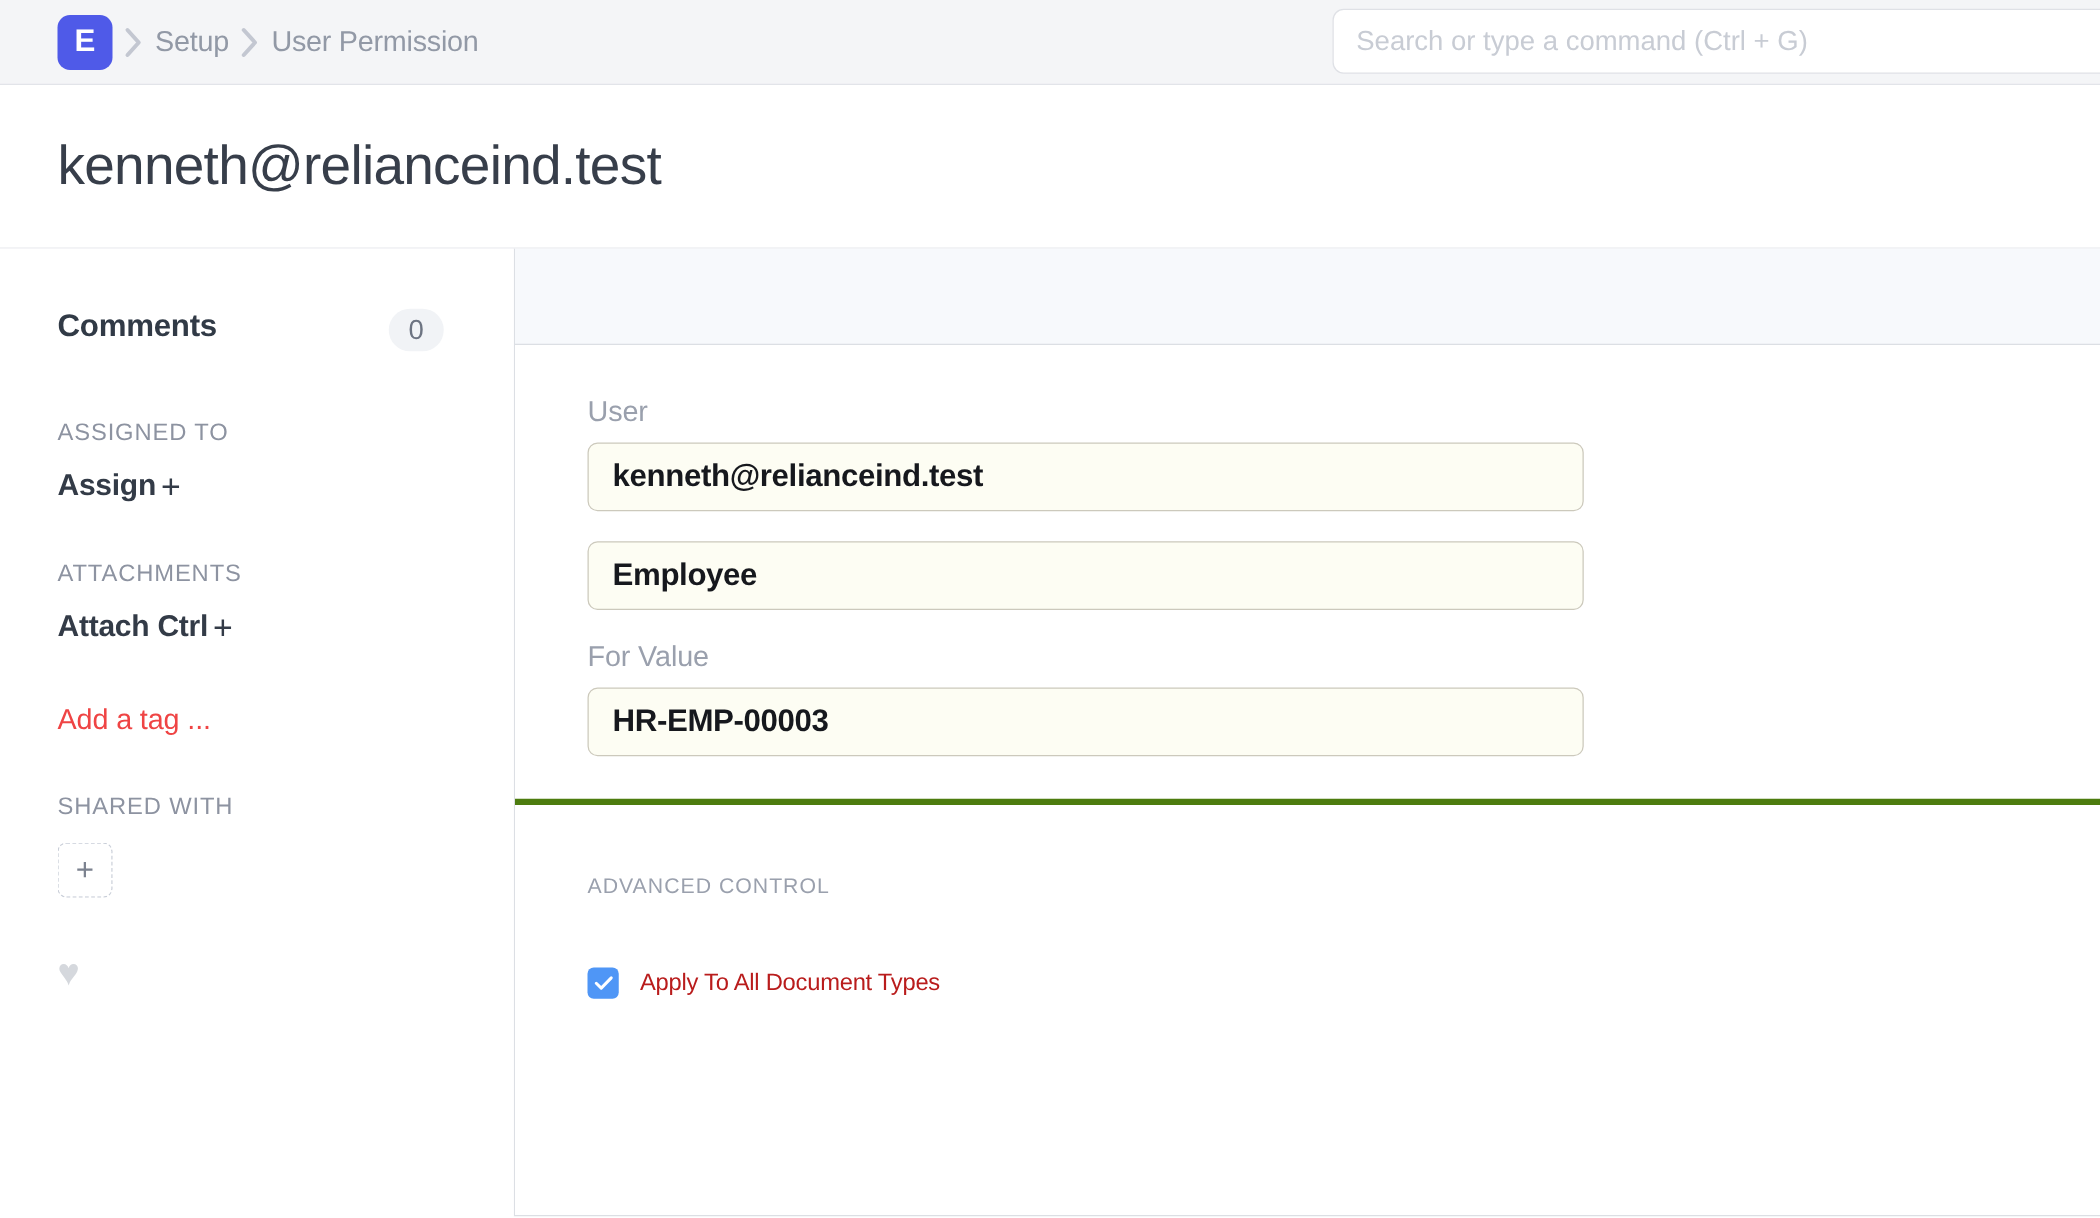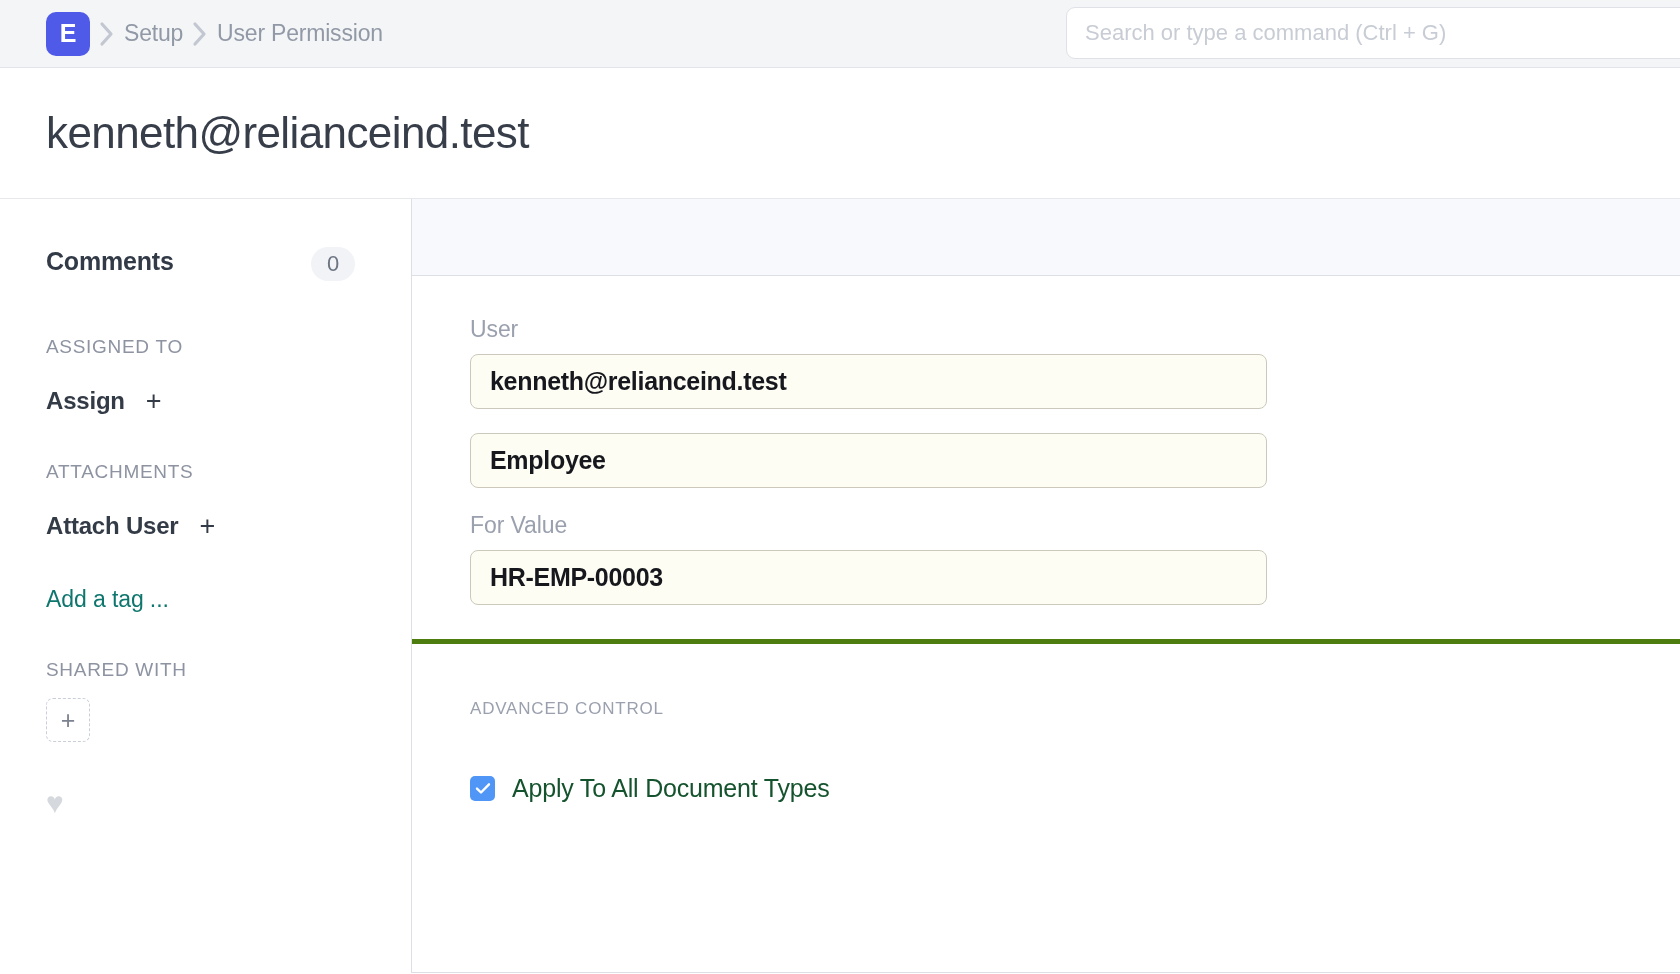--- a/index.html
+++ b/index.html
@@ -136,28 +136,27 @@
     letter-spacing: 0.7px;
     margin-bottom: 17px;
     text-transform: uppercase;
   }
   .sb-action {
     font-size: 24px;
     font-weight: bold;
     color: #333b47;
     display: inline-flex;
     align-items: center;
-    gap: 21px;
+    gap: 4px;
     letter-spacing: -0.2px;
-    margin-top: 12px;
   }
   .sb-action .plus { font-size: 27px; font-weight: normal; line-height: 1; }
   .sb-muted {
     font-size: 23px;
-    color: #0f766e;
+    color: #ef4444;
     letter-spacing: -0.1px;
   }
   .share-add {
     width: 44px;
     height: 44px;
     border: 1.6px dashed #c9ced8;
     border-radius: 7px;
     display: flex;
     align-items: center;
     justify-content: center;
@@ -236,22 +235,22 @@
     height: 25px;
     border-radius: 5px;
     background: #4f96f6;
     display: flex;
     align-items: center;
     justify-content: center;
     flex: 0 0 auto;
   }
   .checkbox svg { display: block; }
   .check-label {
-    font-size: 25px;
-    color: #14532d;
+    font-size: 19px;
+    color: #b91c1c;
     letter-spacing: -0.2px;
   }
 </style>
 </head>
 <body>
 
 <div class="navbar">
   <div class="logo">
     <span>E</span>
   </div>
@@ -294,21 +293,21 @@
       <div class="sb-head">ASSIGNED TO</div>
       <div class="sb-action">
         <span>Assign</span>
         <span class="plus">+</span>
       </div>
     </div>
 
     <div class="sb-group">
       <div class="sb-head">ATTACHMENTS</div>
       <div class="sb-action">
-        <span>Attach User</span>
+        <span>Attach Ctrl</span>
         <span class="plus">+</span>
       </div>
     </div>
 
     <div class="sb-group">
       <div class="sb-muted">Add a tag ...</div>
     </div>
 
     <div class="sb-group">
       <div class="sb-head">SHARED WITH</div>

